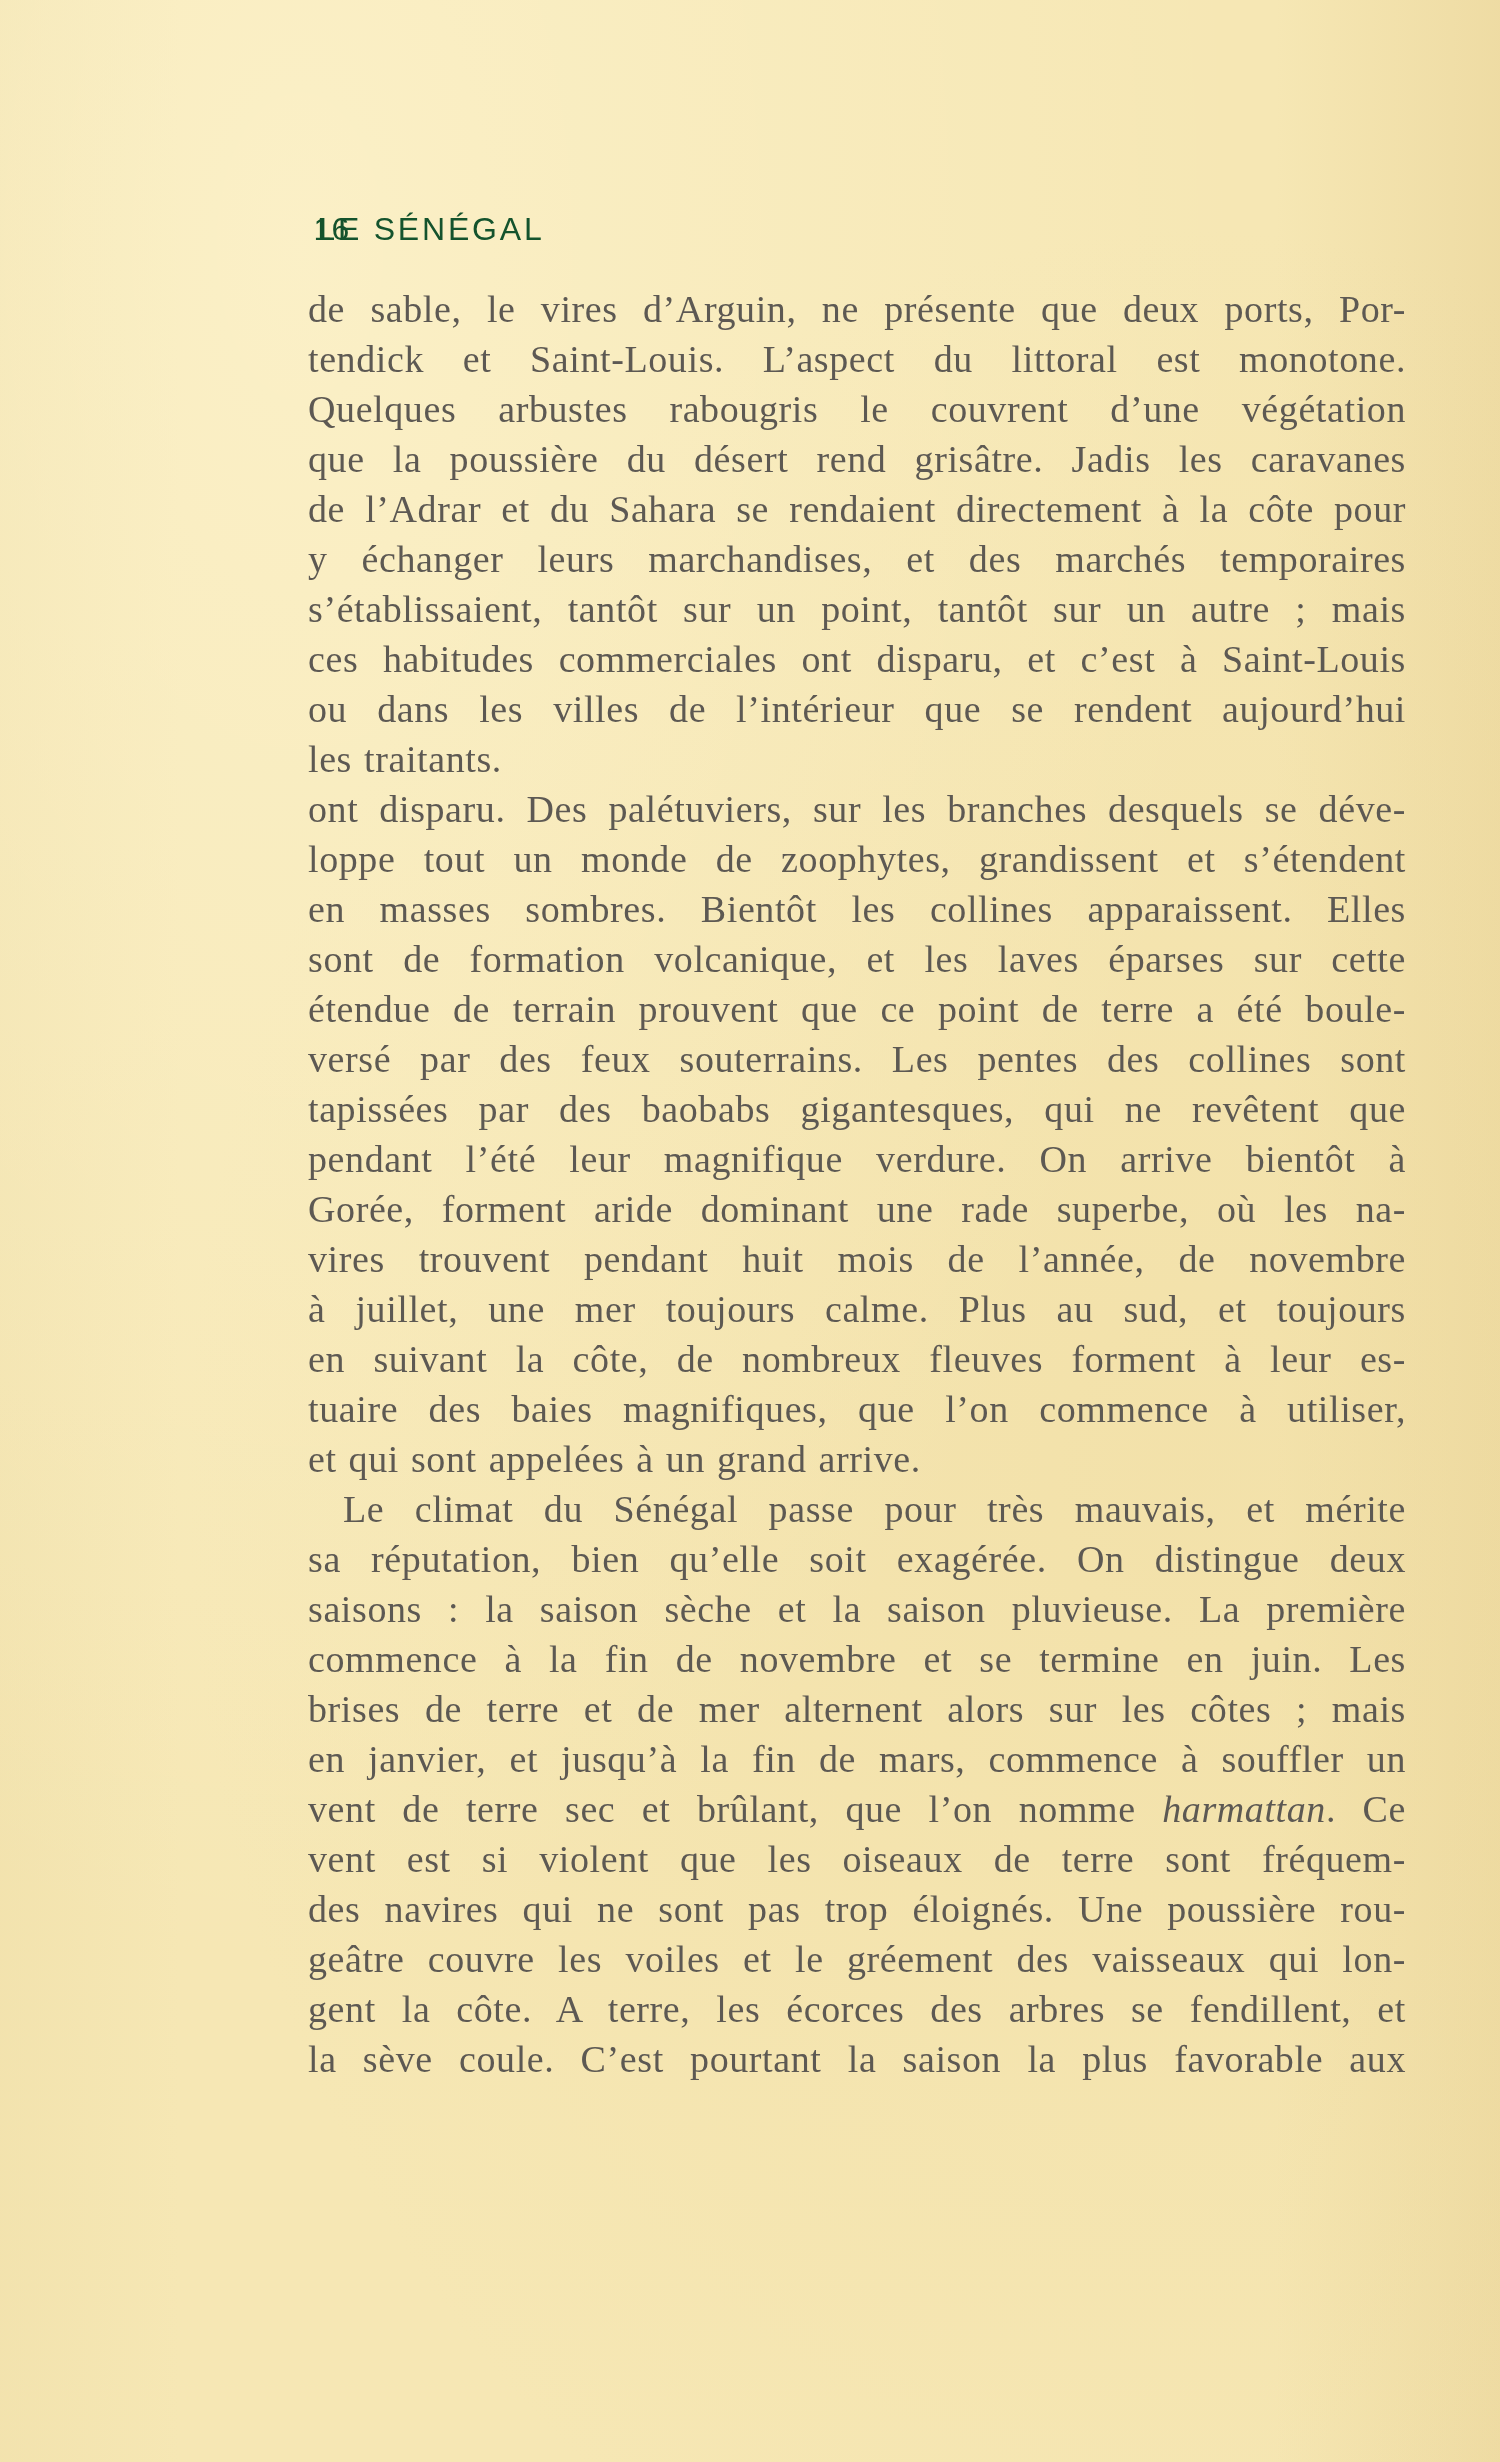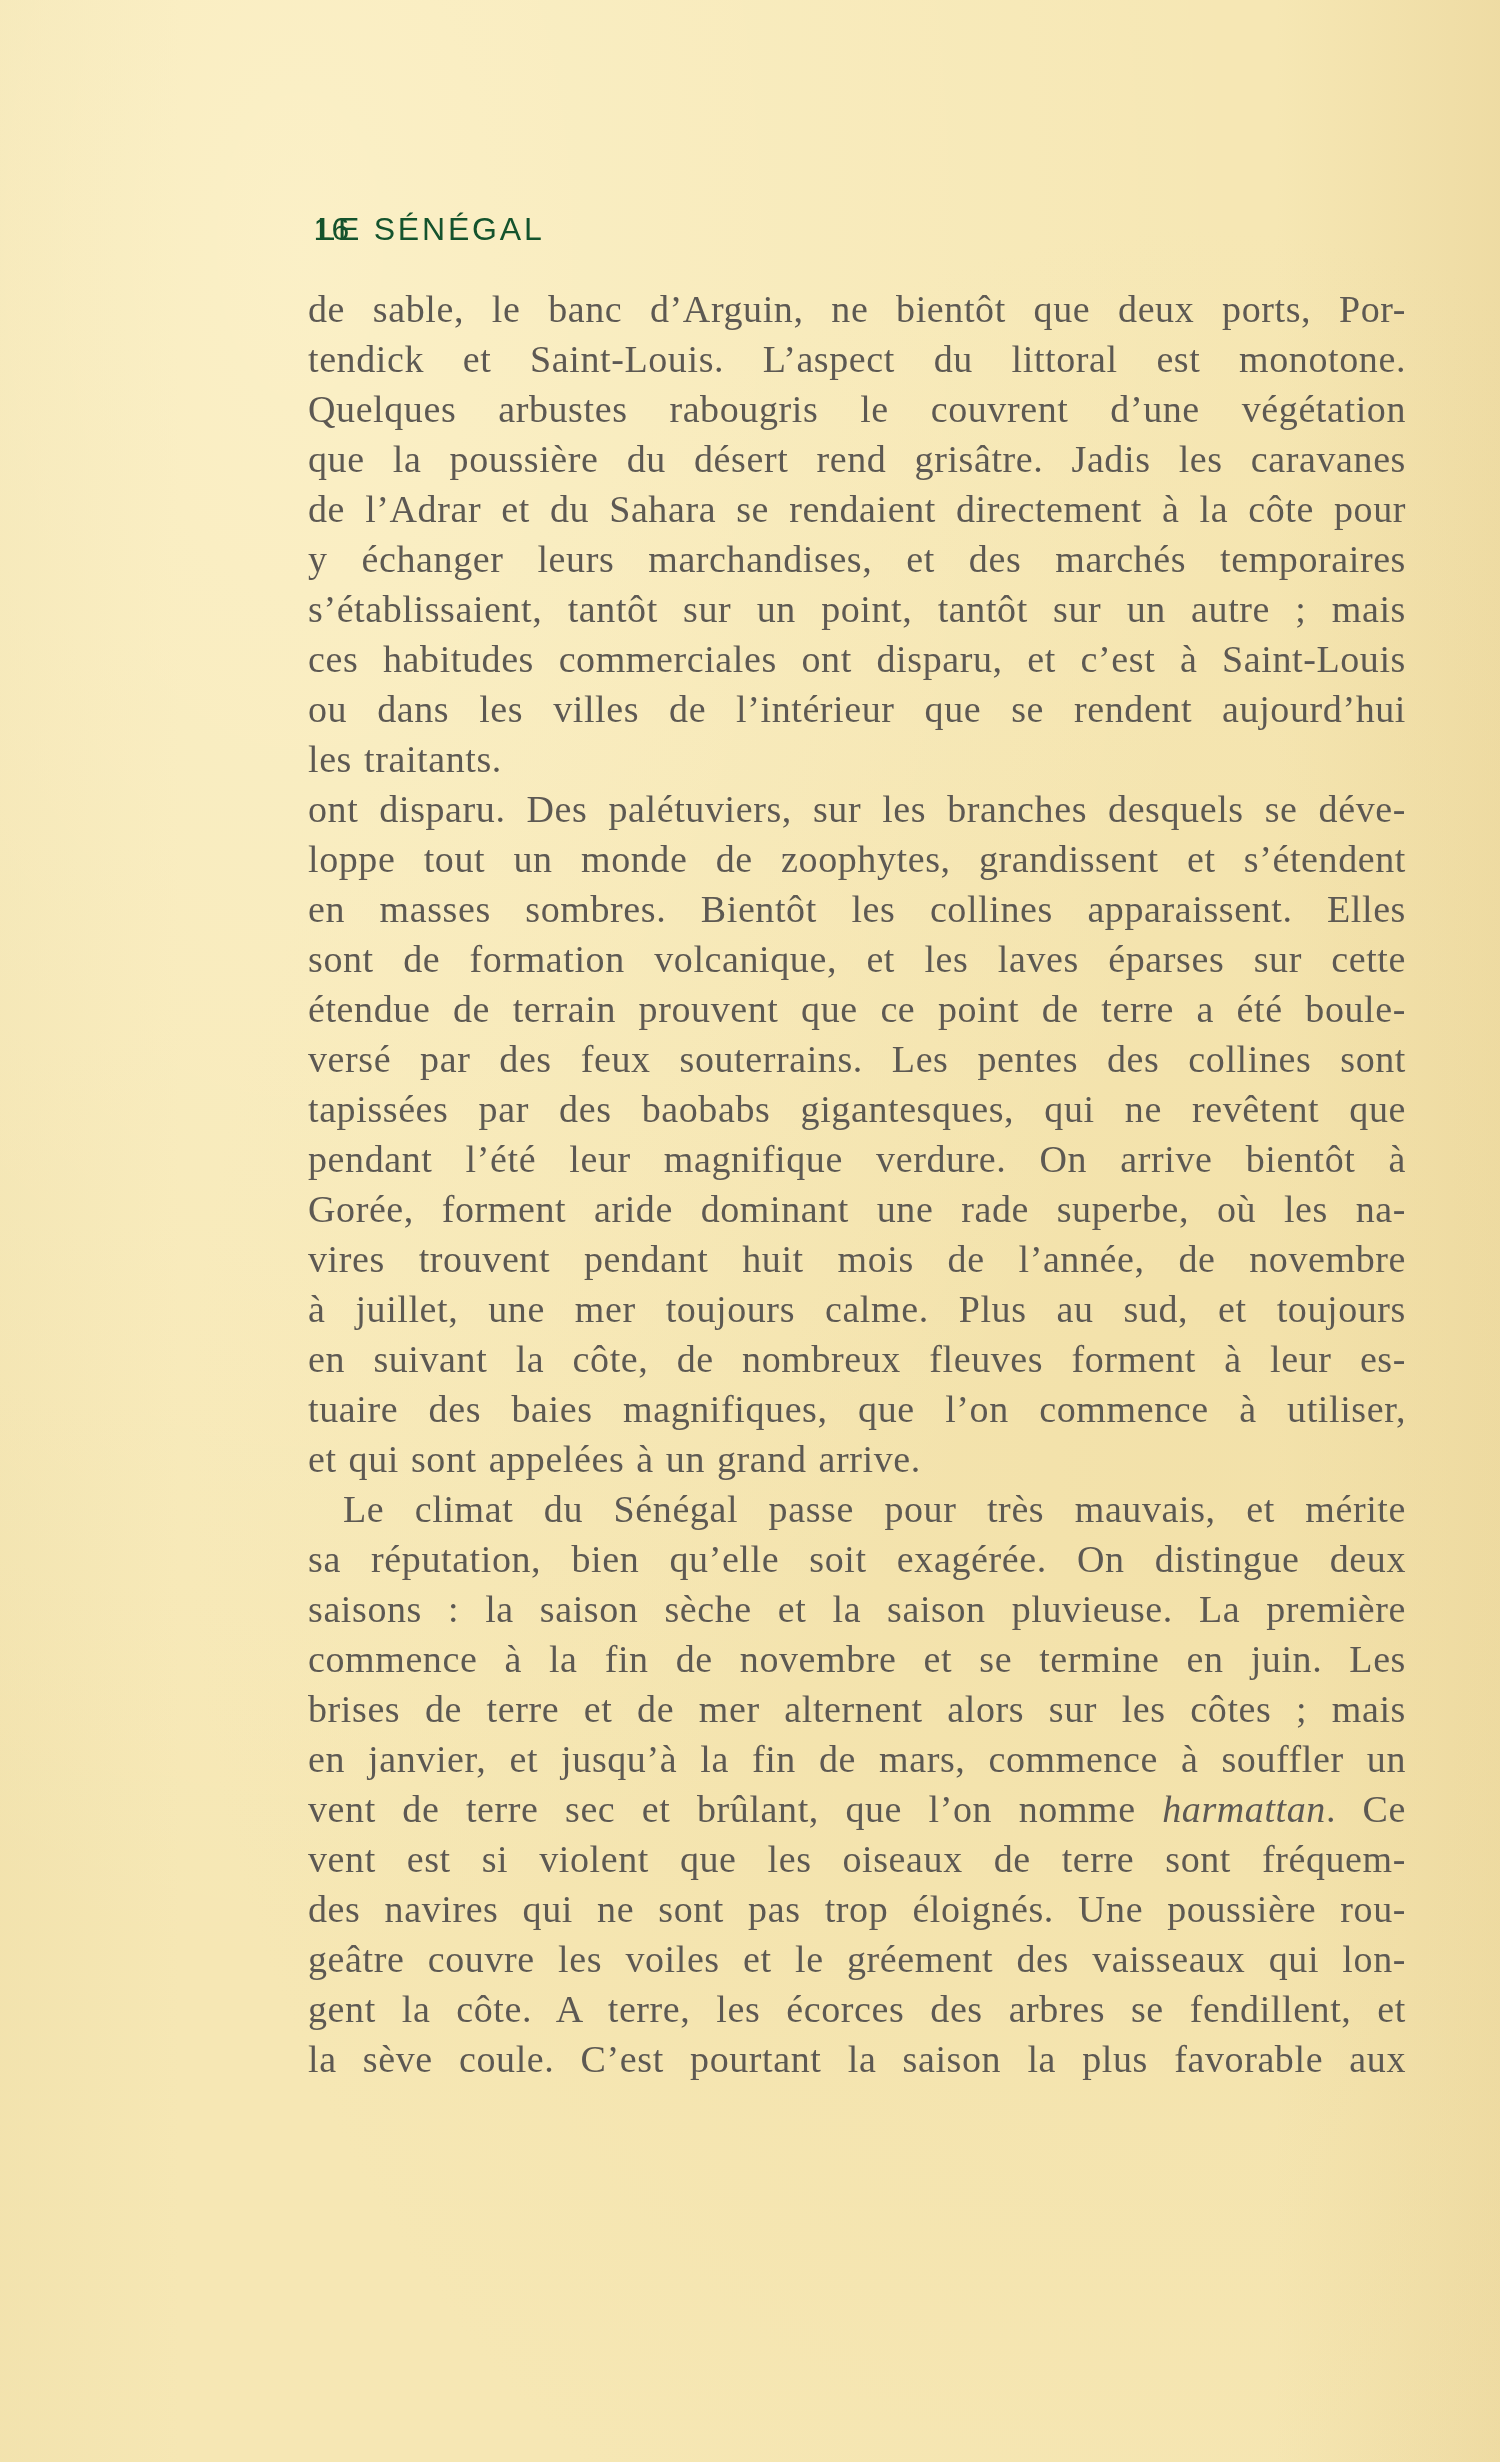--- a/index.html
+++ b/index.html
@@ -78,21 +78,21 @@
 <body>
 
 <div class="page">
   <div class="running-head">
     <span class="page-number">16</span>
     <span class="running-title">LE SÉNÉGAL</span>
   </div>
 
   <div class="body-text">
 
-    <span class="line">de sable, le banc d’Arguin, ne bientôt que deux ports, Por-</span>
+    <span class="line">de sable, le vires d’Arguin, ne présente que deux ports, Por-</span>
     <span class="line">tendick et Saint-Louis. L’aspect du littoral est monotone.</span>
     <span class="line">Quelques arbustes rabougris le couvrent d’une végétation</span>
     <span class="line">que la poussière du désert rend grisâtre. Jadis les caravanes</span>
     <span class="line">de l’Adrar et du Sahara se rendaient directement à la côte pour</span>
     <span class="line">y échanger leurs marchandises, et des marchés temporaires</span>
     <span class="line">s’établissaient, tantôt sur un point, tantôt sur un autre ; mais</span>
     <span class="line">ces habitudes commerciales ont disparu, et c’est à Saint-Louis</span>
     <span class="line">ou dans les villes de l’intérieur que se rendent aujourd’hui</span>
     <span class="line last">les traitants.</span>
 

